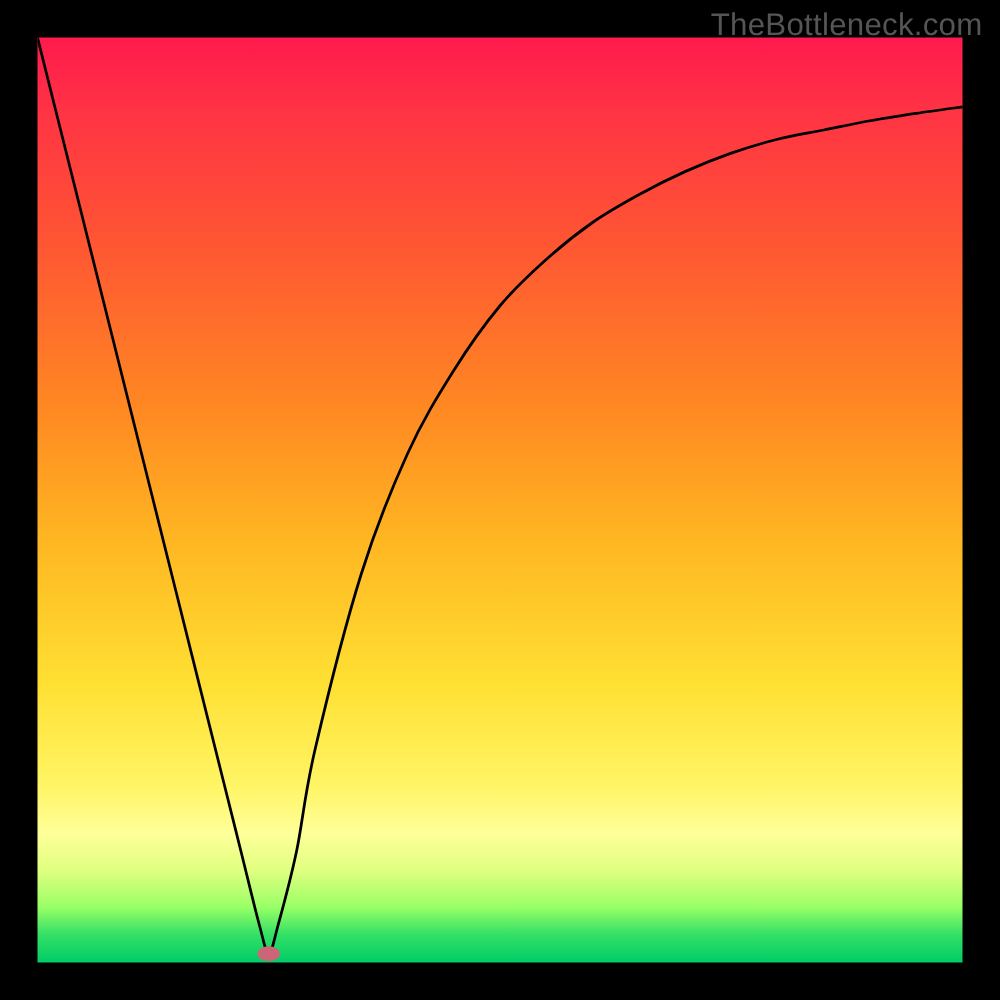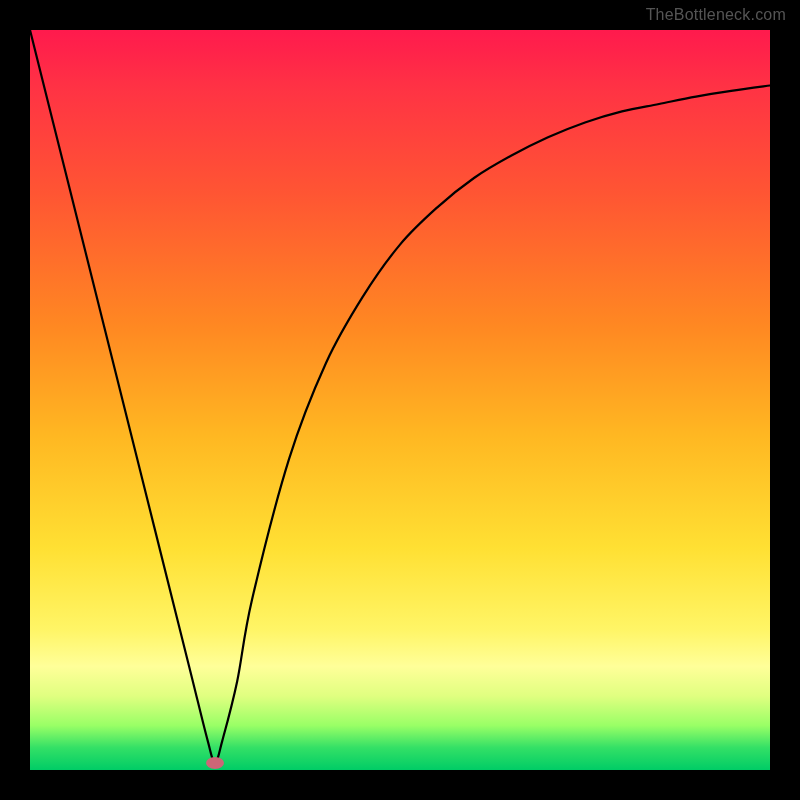--- a/index.html
+++ b/index.html
@@ -52,21 +52,21 @@
     height: 12px;
     border-radius: 50%;
     background: #cc6677;
     transform: translate(-50%, -50%);
   }
   .watermark {
     position: absolute;
     top: 6px;
     right: 14px;
     color: #555;
-    font-size: 16px;
+    font-size: 25px;
     font-weight: 500;
     letter-spacing: 0.2px;
   }
 </style>
 </head>
 <body>
 
 <div class="frame">
   <div class="plot-area">
     <svg class="curve-svg" viewBox="0 0 740 740" preserveAspectRatio="none">

